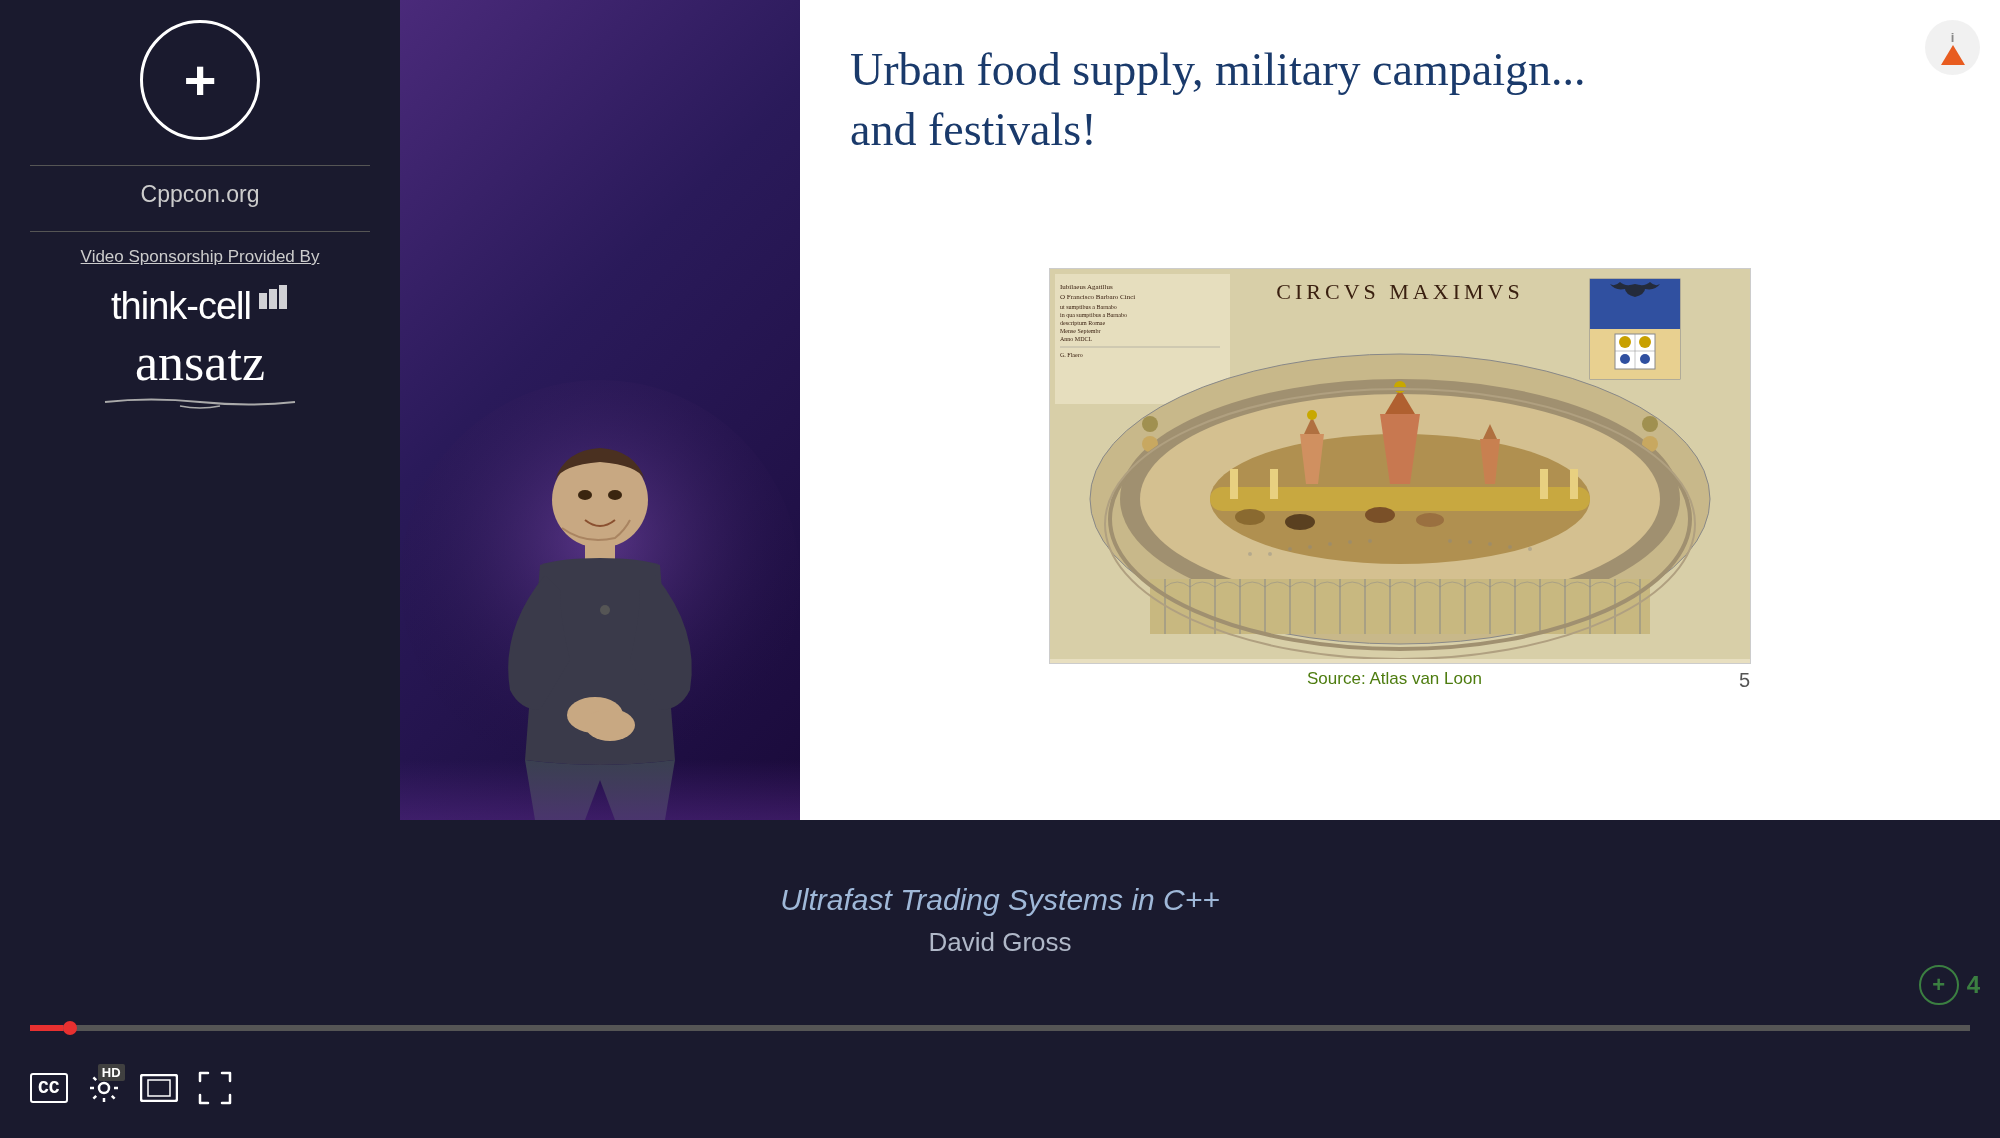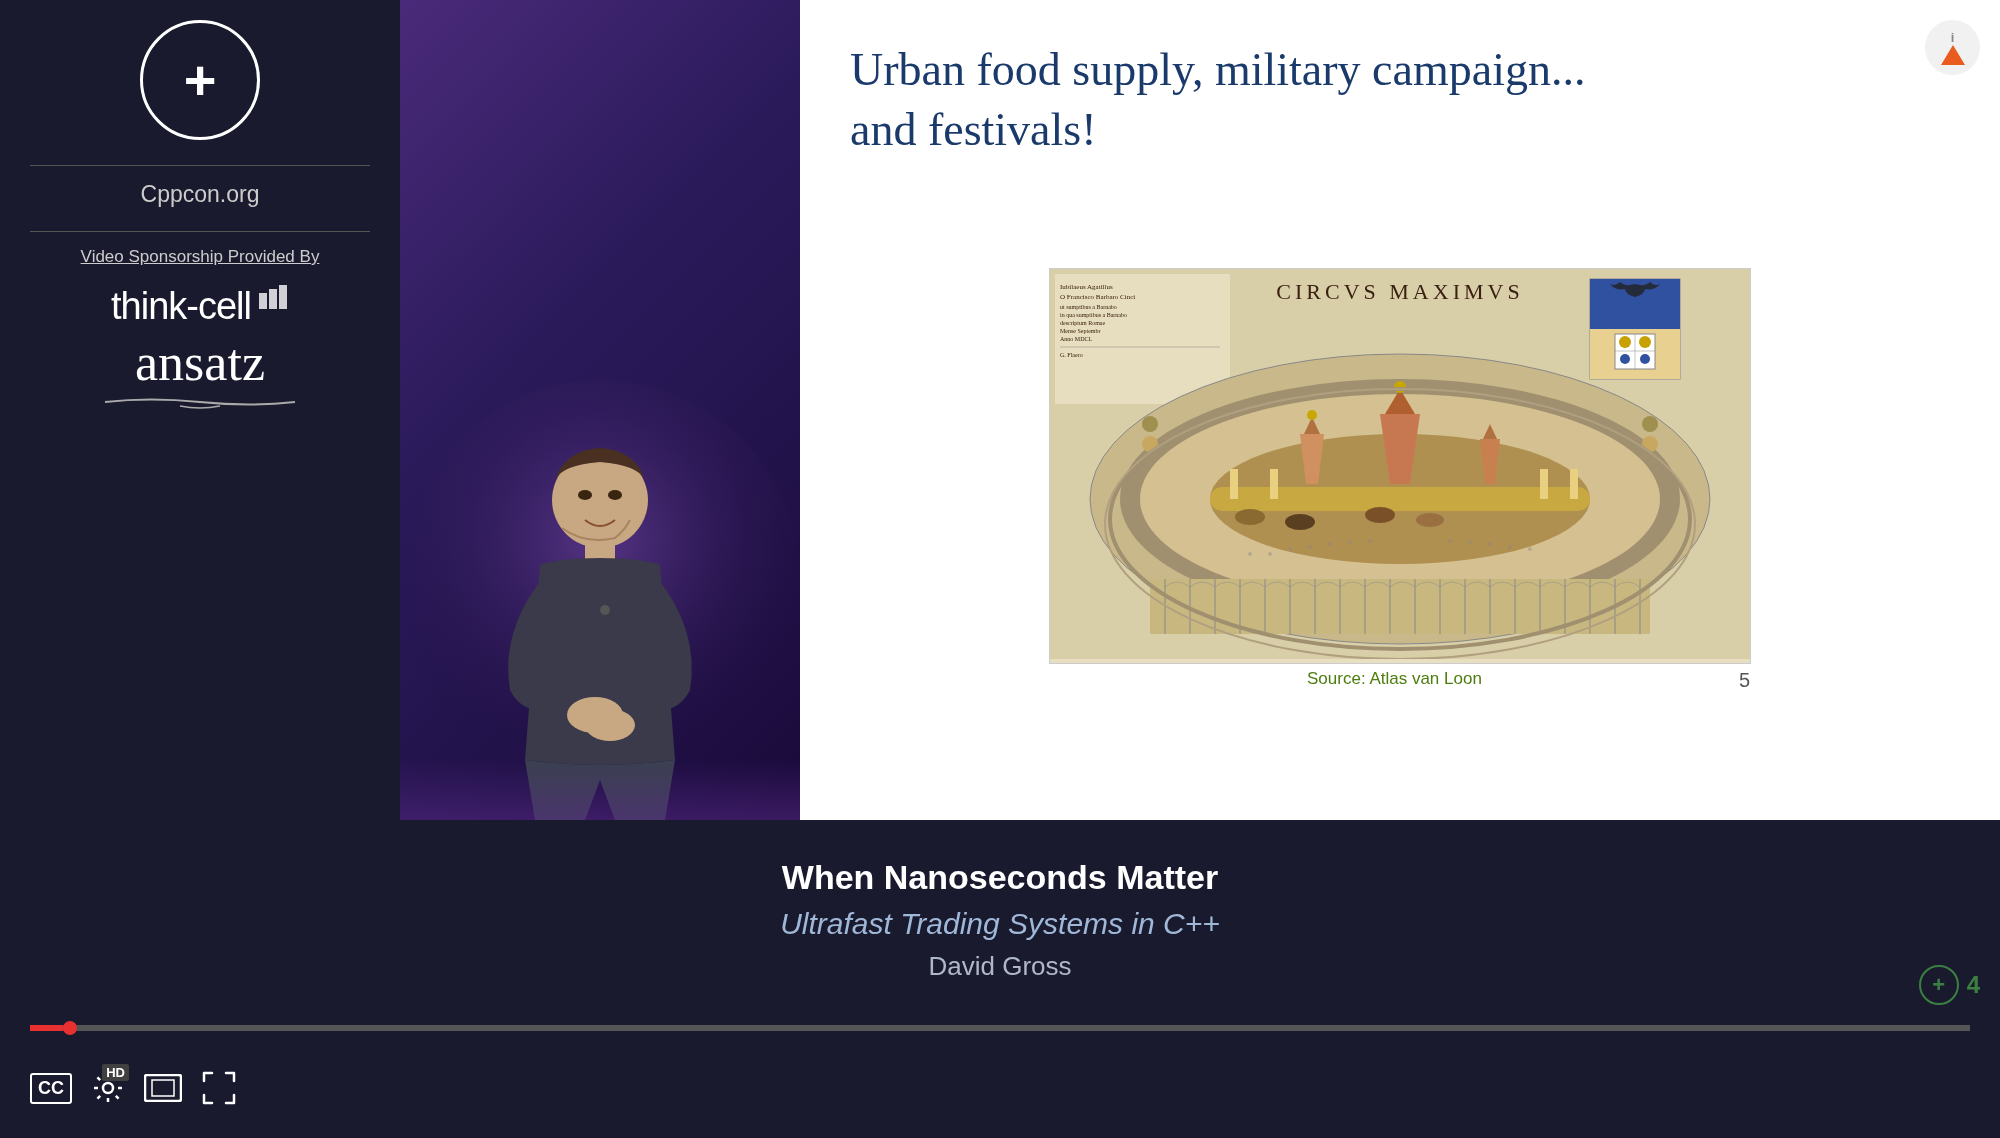--- a/index.html
+++ b/index.html
@@ -188,20 +188,21 @@
     }
 
     .control-btn {
       color: white;
       background: none;
       border: none;
       cursor: pointer;
       display: flex;
       align-items: center;
       justify-content: flex-start;
+      font-family: Liberation Mono, monospace;
     }
 
     .play-icon {
       width: 0;
       height: 0;
       border-top: 20px solid transparent;
       border-bottom: 20px solid transparent;
       border-left: 34px solid white;
     }
   </style>
@@ -447,21 +448,20 @@
       <div style="display:flex;justify-content:space-between;width:700px;margin-top:5px;">
         <span></span>
         <span style="color:#4d7c0f;font-size:17px;">Source: Atlas van Loon</span>
         <span style="color:#555;font-size:20px;">5</span>
       </div>
     </div>
   </div>
 </div>
 
 <div class="bottom-bar">
-  <span style="color:white;font-size:34px;font-weight:bold;text-align:center;">When Nanoseconds Matter</span>
   <span style="color:#9fb8d8;font-size:30px;font-style:italic;text-align:center;">Ultrafast Trading Systems in C++</span>
   <span style="color:#b0b8c8;font-size:26px;text-align:center;">David Gross</span>
 
   <div style="position:absolute;right:20px;bottom:15px;display:flex;align-items:center;gap:8px;opacity:0.7;">
     <div style="width:40px;height:40px;border-radius:50%;border:2px solid #4aaa4a;display:flex;align-items:center;justify-content:center;">
       <span style="color:#4aaa4a;font-size:22px;font-weight:bold;">+</span>
     </div>
     <span style="color:#4aaa4a;font-size:24px;font-weight:bold;">4</span>
   </div>
 </div>

